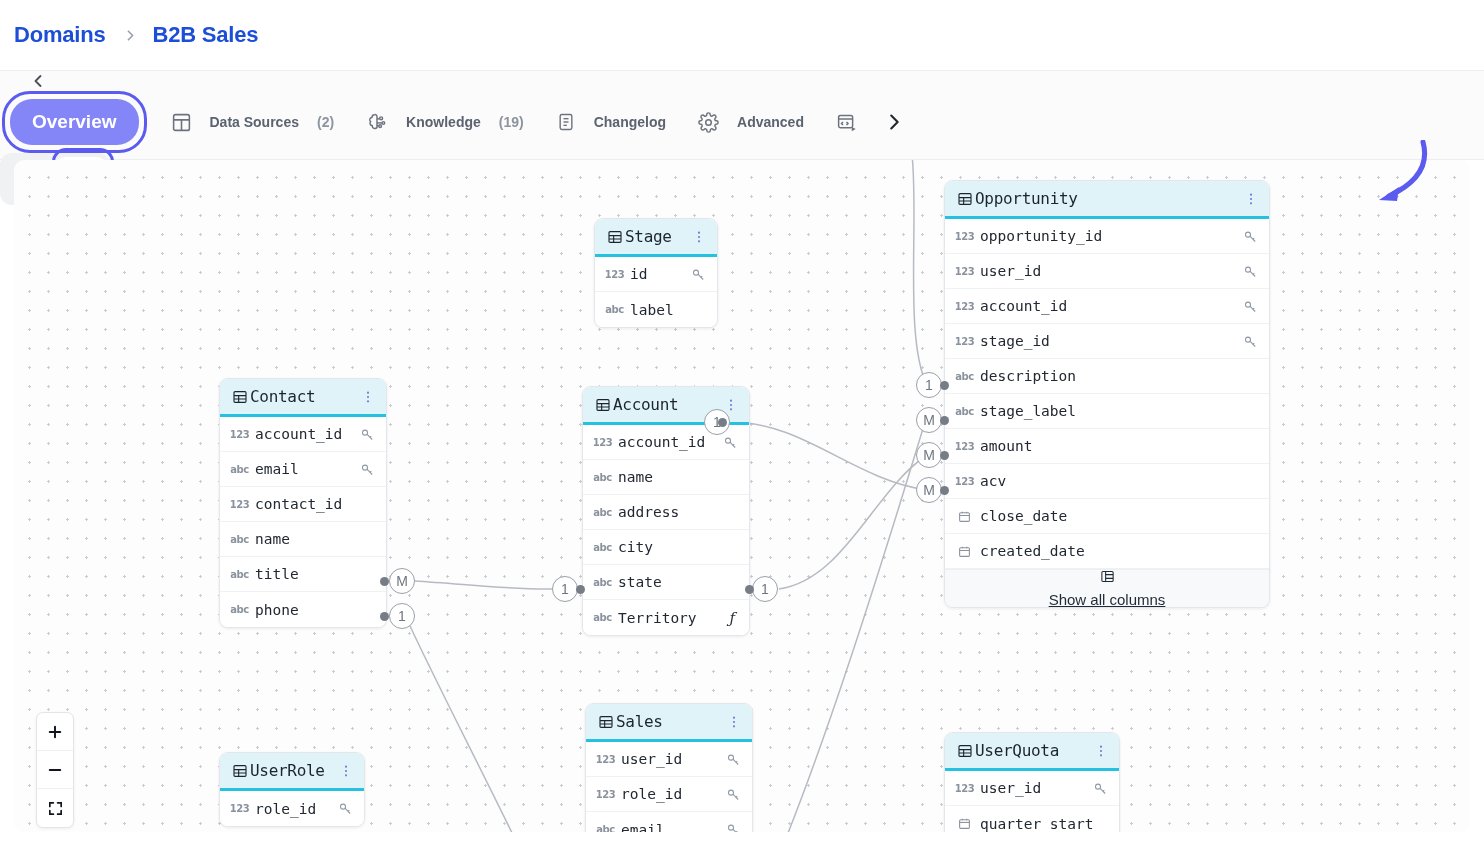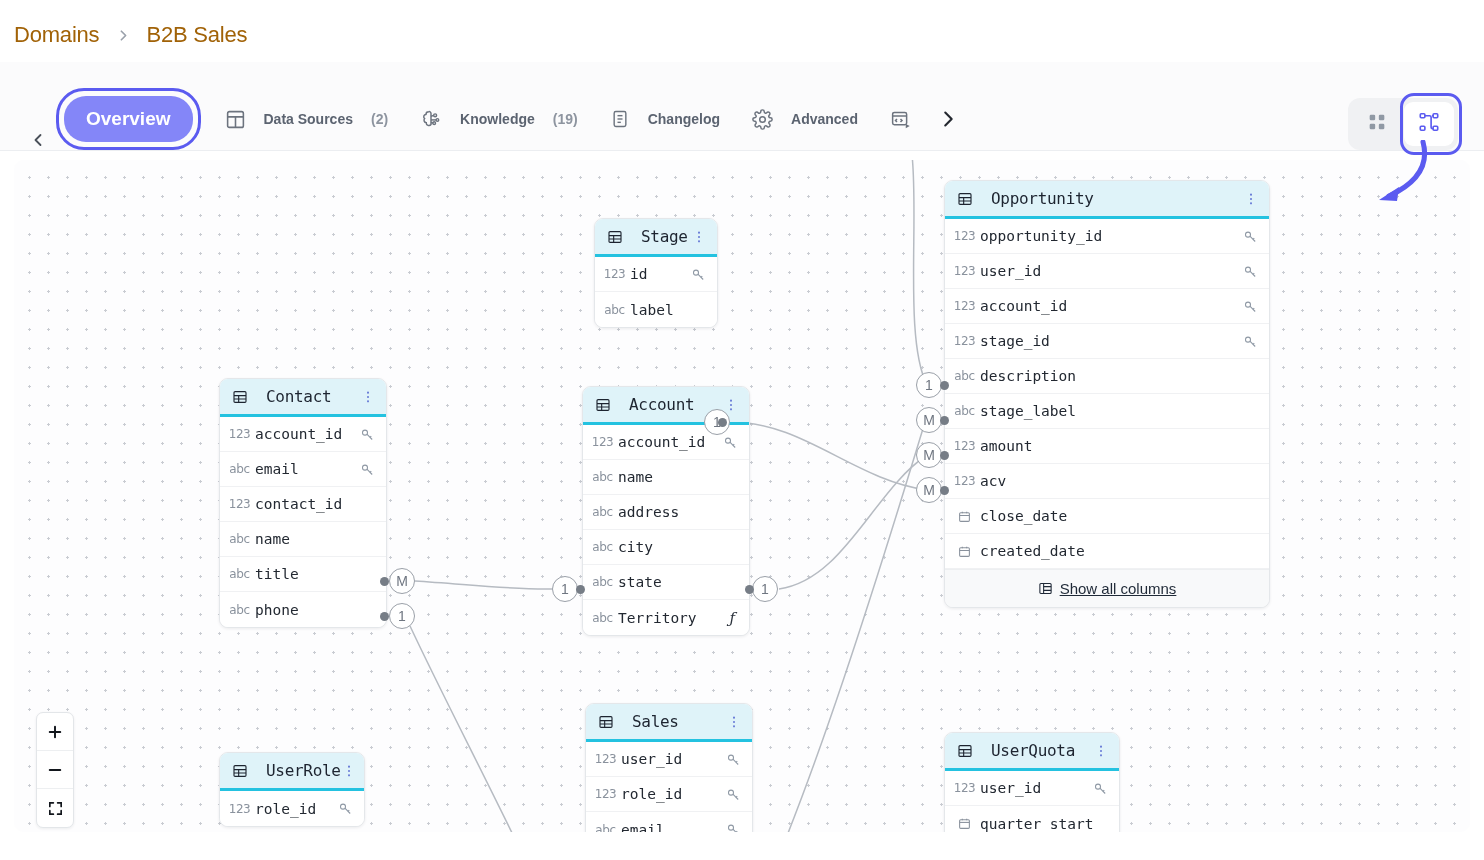--- a/index.html
+++ b/index.html
@@ -20,36 +20,37 @@
   
   .breadcrumb-bar {
     position: absolute; left: 0; top: 0;
     width: 1484px; height: 71px;
     background: #ffffff;
     border-bottom: 1px solid #eceef1;
     display: flex; align-items: center;
     padding-left: 14px;
   }
   .bc-item {
-    font-size: 22px; font-weight: normal; color: #a16207;
+    font-size: 22px; font-weight: bold; color: #1d4ed8;
     letter-spacing: -0.2px;
   }
   .bc-sep {
     margin: 0 14px 0 16px;
     color: #9aa1ab;
     display: flex; align-items: center;
   }
 
   
   .tab-bar {
-    position: absolute; left: 0; top: 62px;
+    position: absolute; left: 0; top: 71px;
     width: 1484px; height: 89px;
     background: #fbfbfc;
-    display: flex; align-items: flex-end;
+    display: flex; align-items: flex-start;
     border-bottom: 1px solid #eceef1;
+    flex-direction: column;
   }
   .tab-scroll-left {
     margin-left: 28px; margin-right: 6px;
     color: #4a5059; display: flex; align-items: center; cursor: pointer;
   }
   .tabs { display: flex; align-items: center; flex: 1; }
   .tab {
     display: flex; align-items: center; gap: 18px;
     padding: 0 16px; height: 44px;
     font-size: 14px; font-weight: bold; color: #5b6370;
@@ -143,49 +144,50 @@
     background: #dff3f9;
     border-bottom: 3px solid #24c2e0;
     height: 38px;
     display: flex; align-items: center;
     padding: 0 10px 0 12px;
     cursor: pointer;
   }
   .node-title {
     font-family: "DejaVu Sans Mono", monospace;
     font-size: 16px; color: #1d2430; letter-spacing: -0.3px;
-    display: flex; align-items: center; gap: 18px;
+    display: flex; align-items: center; gap: 2px;
     flex: 1;
   }
   .kebab { color: #6c7fd8; display: flex; cursor: pointer; }
   .col {
     height: 35px;
     display: flex; align-items: center;
     padding: 0 11px 0 12px;
     border-bottom: 1px solid #f0f1f3;
     background: #ffffff;
     font-family: "DejaVu Sans Mono", monospace;
     font-size: 14.5px; color: #222831;
     gap: 8px;
   }
   .col:last-child { border-bottom: none; }
   .type-icon {
     font-family: "DejaVu Sans", sans-serif;
-    font-size: 12px; color: #8a929d; font-weight: normal;
+    font-size: 10px; color: #8a929d; font-weight: bold;
     width: 15px; display: flex; justify-content: center; align-items: center;
     letter-spacing: -0.4px;
   }
   .col-name { flex: 1; white-space: nowrap; }
   .key-icon { color: #8e98a4; display: flex; align-items: center; }
   .fx { font-family: "DejaVu Serif", serif; font-style: italic; font-size: 15px; color: #2b323c; padding-right: 3px;}
   .show-all {
     height: 38px; background: #f8f9fa;
     display: flex; align-items: center; justify-content: center;
     gap: 7px; cursor: pointer;
     border-top: 1px solid #edeff1;
+    flex-direction: column;
   }
   .show-all span {
     font-family: "Liberation Sans", sans-serif;
     font-size: 15px; color: #1f2937;
     text-decoration: underline;
   }
 
   
   .marker {
     position: absolute; z-index: 20;

